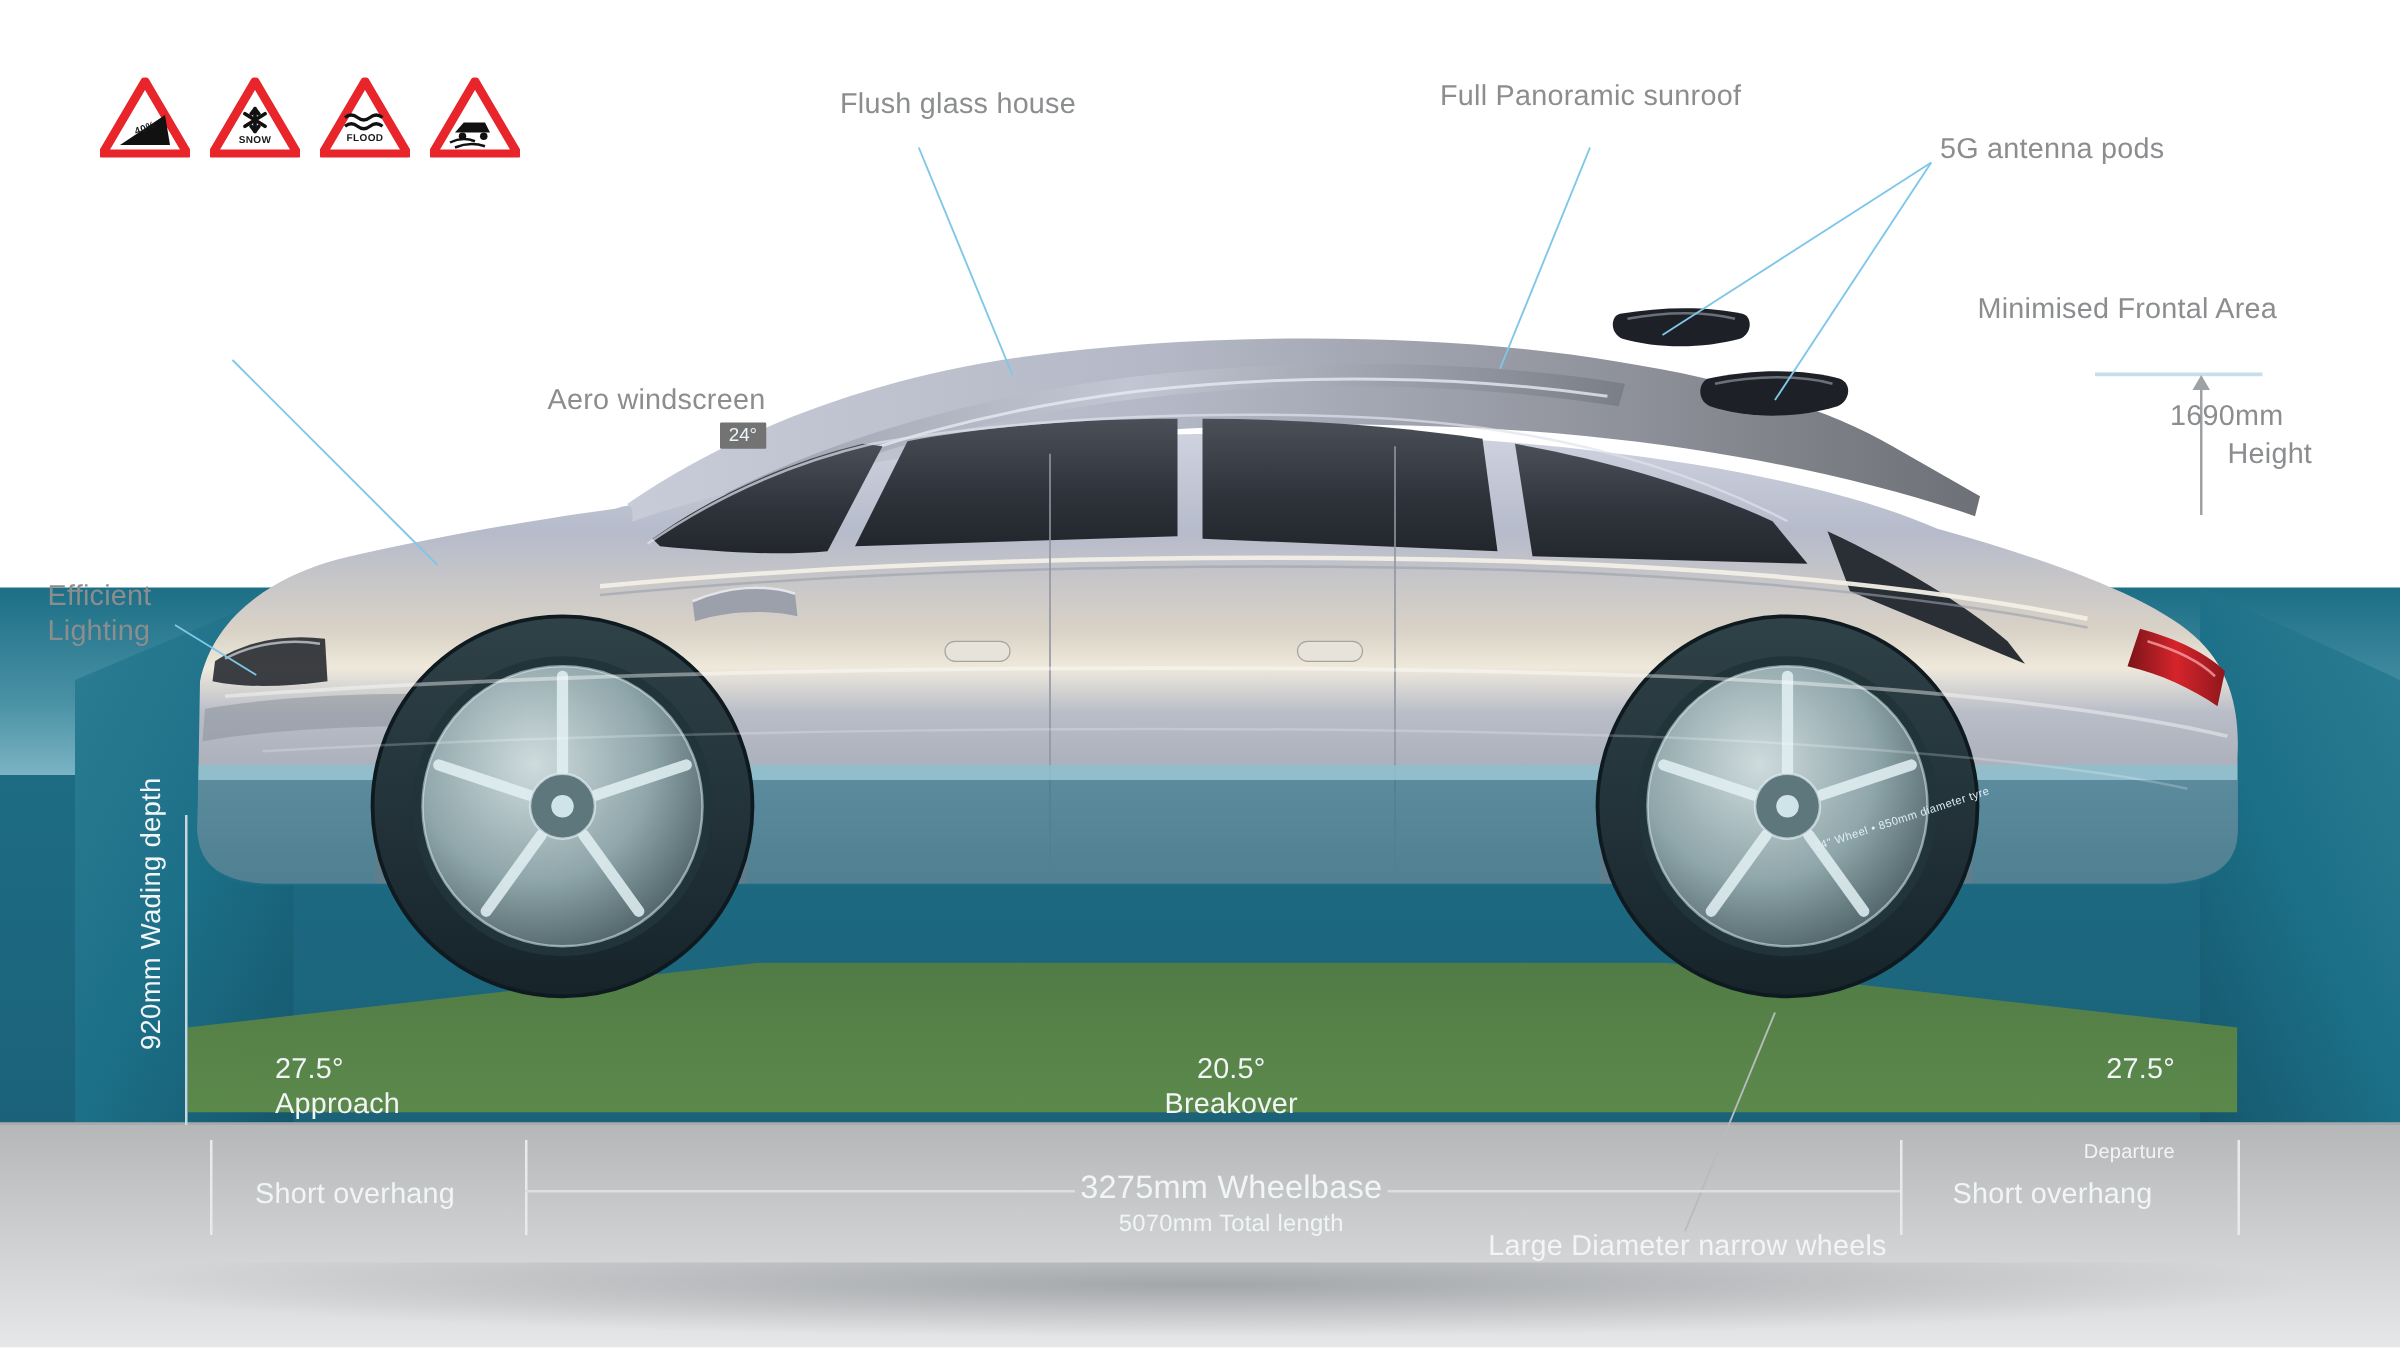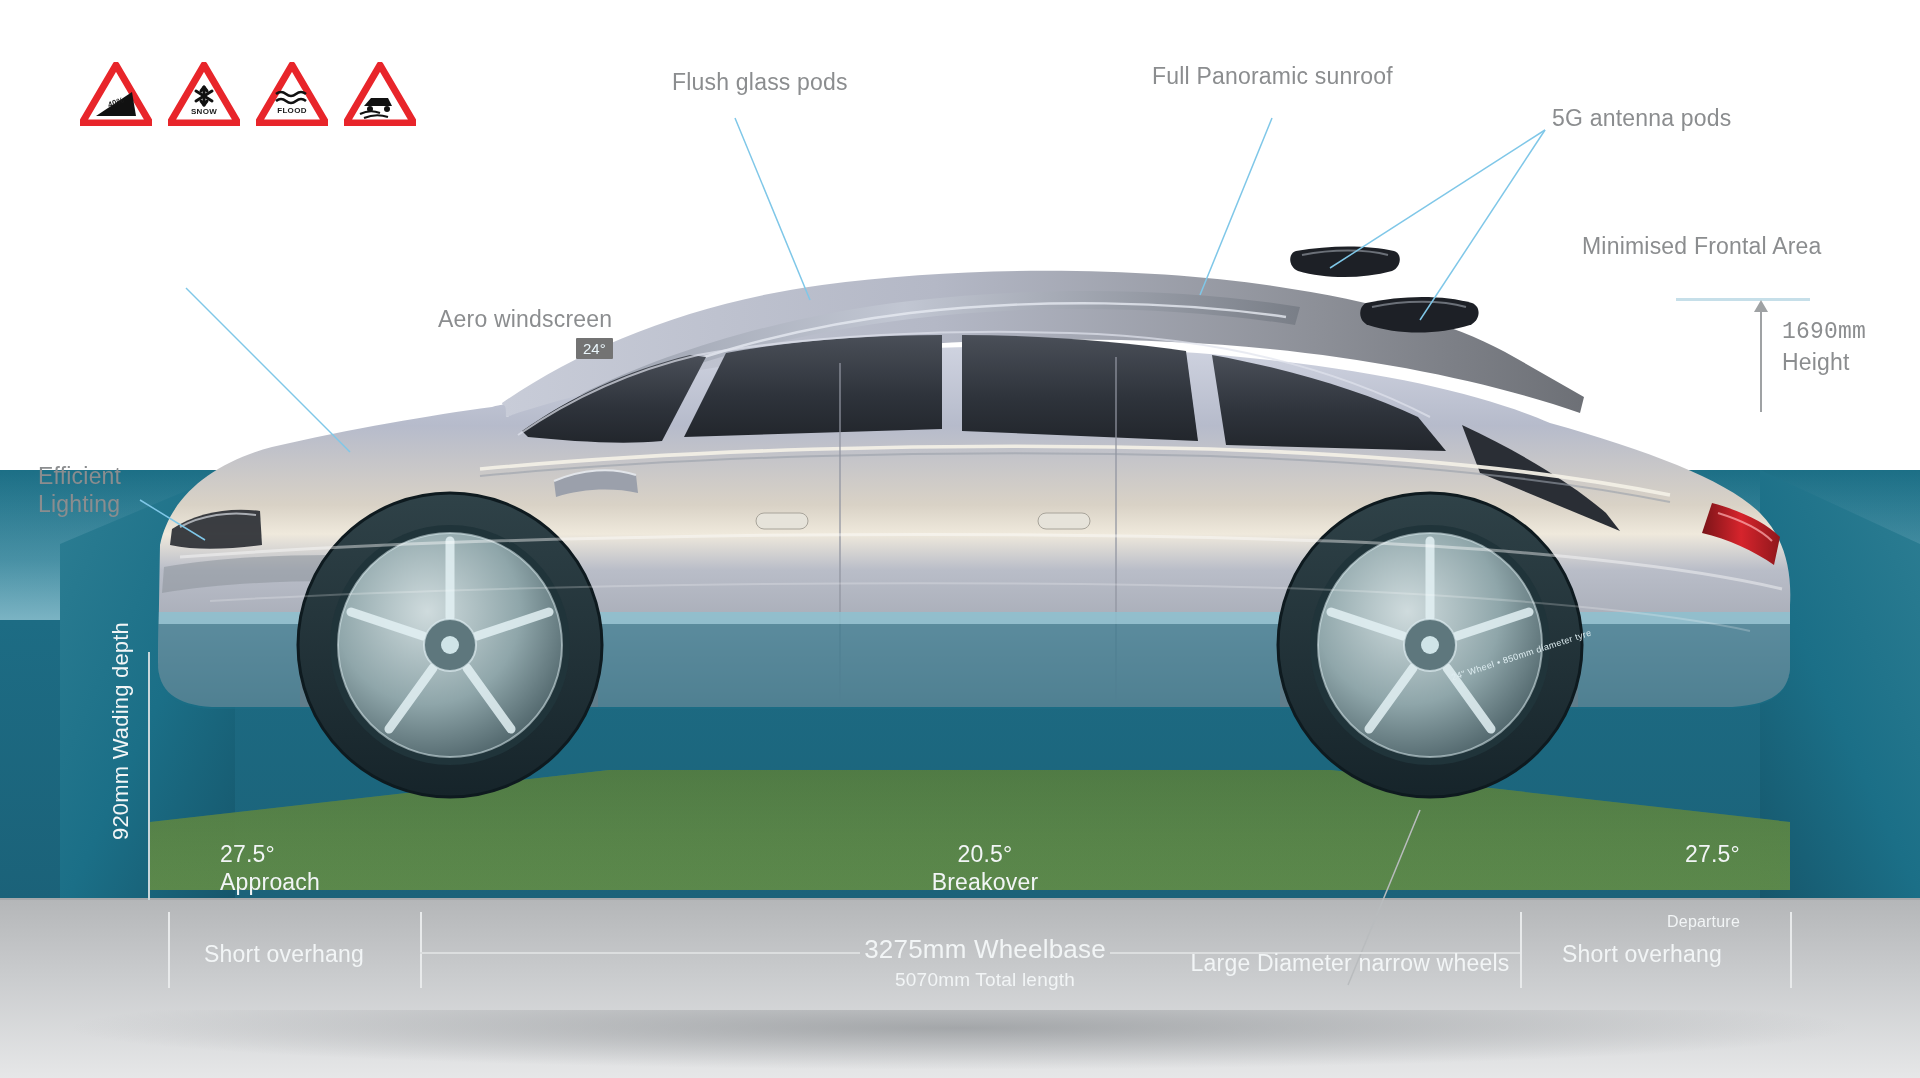--- a/index.html
+++ b/index.html
@@ -364,34 +364,34 @@
       <line x1="1348" y1="985" x2="1420" y2="810"></line>
     </g>
   </svg>
 
 
   <div class="lbl" style="left:412px; top:305px;margin-left:26px;">Aero windscreen</div>
 
   <div class="lbl" style="left:38px; top:462px;">Efficient
 Lighting</div>
 
-  <div class="lbl" style="left:672px; top:68px;">Flush glass pods</div>
+  <div class="lbl" style="left:672px; top:68px;">Flush glass house</div>
 
   <div class="lbl" style="left:1152px; top:62px;">Full Panoramic sunroof</div>
 
   <div class="lbl" style="left:1552px; top:104px;">5G antenna pods</div>
 
   <div class="lbl" style="left:1582px; top:232px;">Minimised Frontal Area</div>
 
   <div class="dim-line-lt" style="left:1676px; top:298px; width:134px; height:2.5px;"></div>
   <div class="dim-line" style="left:1760px; top:302px; width:1.6px; height:110px;"></div>
   <svg class="layer" style="left:1752px; top:300px; width:18px; height:18px;">
     <polygon points="9,0 16,12 2,12" fill="#9fa2a4"></polygon>
   </svg>
-  <div class="lbl" style="left:1782px; top:318px; line-height:1.3;font-family:Liberation Mono, monospace;">1690mm</div>
+  <div class="lbl" style="left:1736px; top:318px; line-height:1.3;">1690mm</div>
   <div class="lbl" style="left:1782px; top:348px;">Height</div>
 
   <div class="dim-line" style="left:148px; top:652px; width:2px; height:248px; background:#c9d7db;"></div>
   <div class="lbl lbl-white vertical-text" style="left:108px; top:840px; font-size:22px;">920mm
 Wading depth</div>
 
   <div class="lbl lbl-white" style="left:220px; top:840px; font-size:23px; line-height:1.25;">27.5°</div>
   <div class="lbl lbl-white" style="left:220px; top:868px; font-size:23px;">Approach</div>
 
   <div class="lbl lbl-white center" style="left:900px; top:840px; width:170px; font-size:23px;">20.5°</div>
@@ -408,15 +408,15 @@
   <div class="dim-line" style="left:420px; top:952px; width:440px; height:1.6px; background:#dcdedf;"></div>
   <div class="dim-line" style="left:1110px; top:952px; width:410px; height:1.6px; background:#dcdedf;"></div>
 
   <div class="lbl lbl-white center" style="left:860px; top:934px; width:250px; font-size:26px;">3275mm Wheelbase</div>
   <div class="lbl lbl-white center" style="left:860px; top:968px; width:250px; font-size:19px;">5070mm Total length</div>
 
   <div class="lbl lbl-white" style="left:204px; top:940px; font-size:23px;">Short overhang</div>
 
   <div class="lbl lbl-white" style="left:1562px; top:940px; font-size:23px;">Short overhang</div>
 
-  <div class="lbl lbl-white center" style="left:1150px; top:949px; width:400px; font-size:23px;">Large Diameter narrow wheels</div>
+  <div class="lbl lbl-white center" style="left:1150px; top:982px; width:400px; font-size:23px;">Large Diameter narrow wheels</div>
 
 </div>
 
 </body></html>

